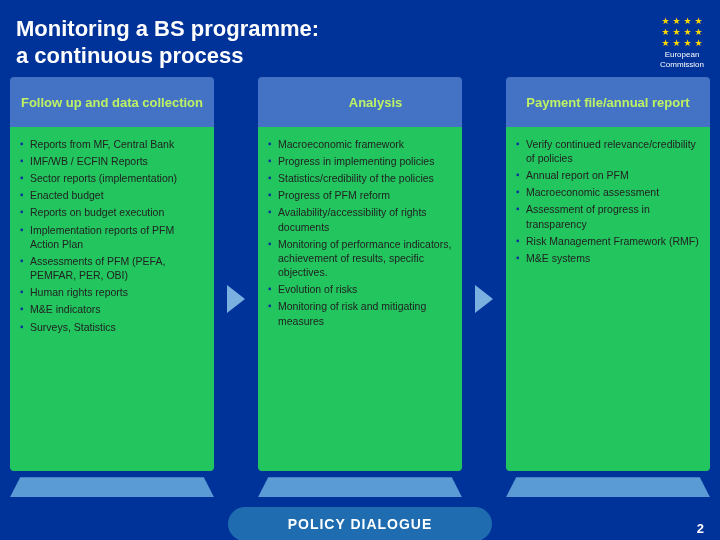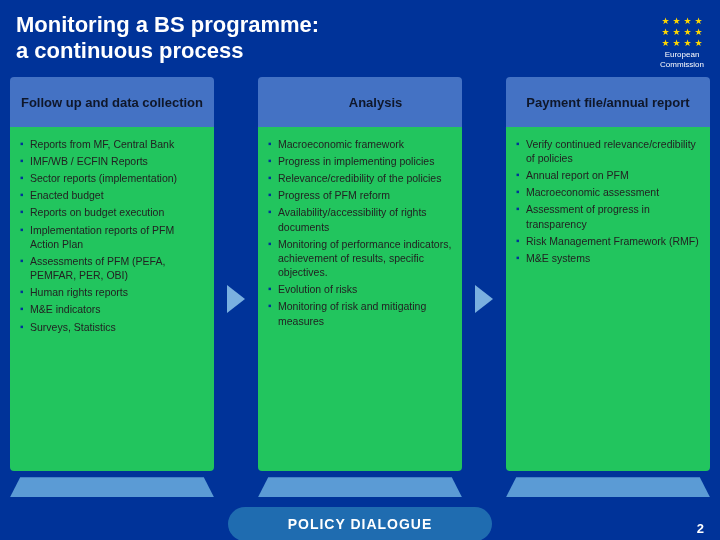--- a/index.html
+++ b/index.html
@@ -10,21 +10,21 @@
       font-family: Arial, sans-serif;
       overflow: hidden;
       position: relative;
     }
 
     
     .header {
       background: #003399;
       padding: 12px 16px 8px 16px;
       display: flex;
-      align-items: flex-start;
+      align-items: flex-end;
       justify-content: space-between;
     }
     .header-title {
       color: #ffffff;
       font-size: 22px;
       font-weight: bold;
       line-height: 1.2;
     }
     .eu-logo {
       display: flex;
@@ -68,21 +68,21 @@
       border-radius: 4px;
       overflow: hidden;
       display: flex;
       flex-direction: column;
     }
     .panel-header {
       padding: 8px 10px;
       text-align: center;
       font-weight: bold;
       font-size: 13px;
-      color: #0f172a;
+      color: #bef264;
       min-height: 50px;
       display: flex;
       align-items: center;
       justify-content: center;
     }
     .panel-body {
       background: #22c55e;
       flex: 1;
       padding: 8px 10px;
       font-size: 10.5px;
@@ -233,21 +233,21 @@
   </div>
 
   <div class="panel col-analysis">
     <div class="panel-header">
       <span>Analysis</span>
     </div>
     <div class="panel-body">
       <ul>
         <li>Macroeconomic framework</li>
         <li>Progress in implementing policies</li>
-        <li>Relevance/credibility of the policies</li>
+        <li>Statistics/credibility of the policies</li>
         <li>Progress of PFM reform</li>
         <li>Availability/accessibility of rights documents</li>
         <li>Monitoring of performance indicators, achievement of results, specific objectives.</li>
         <li>Evolution of risks</li>
         <li>Monitoring of risk and mitigating measures</li>
       </ul>
     </div>
   </div>
 
   <div class="arrow-container">

